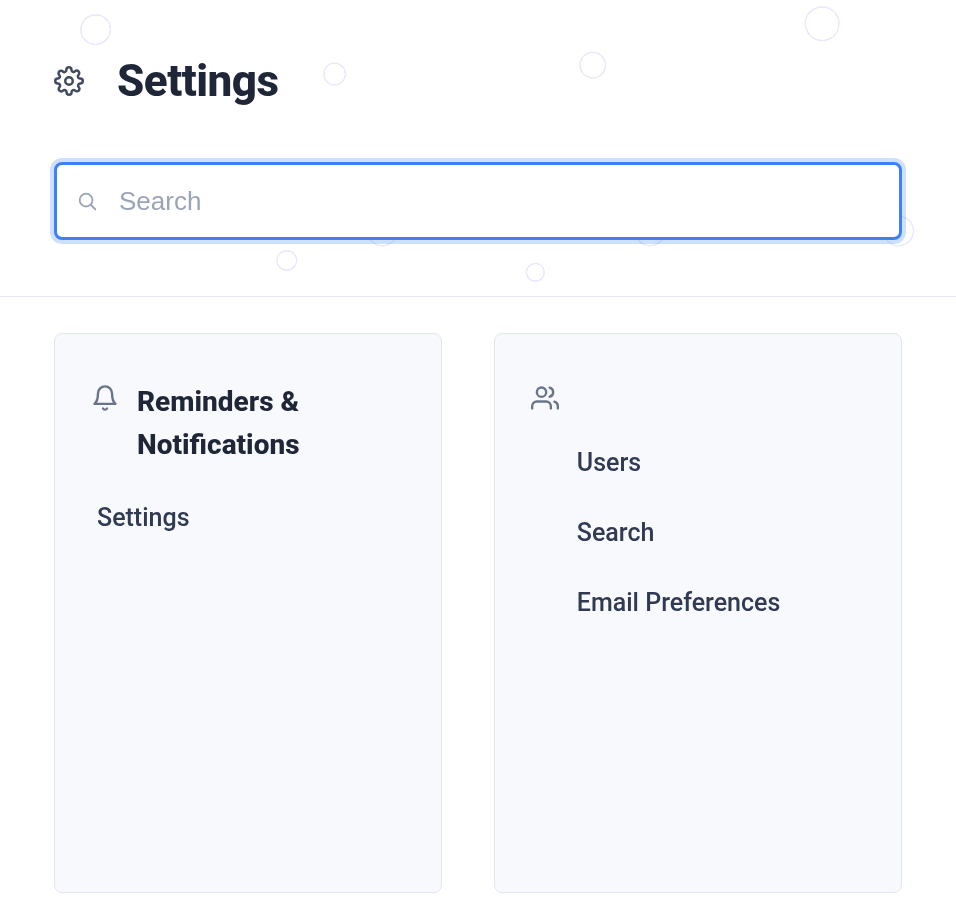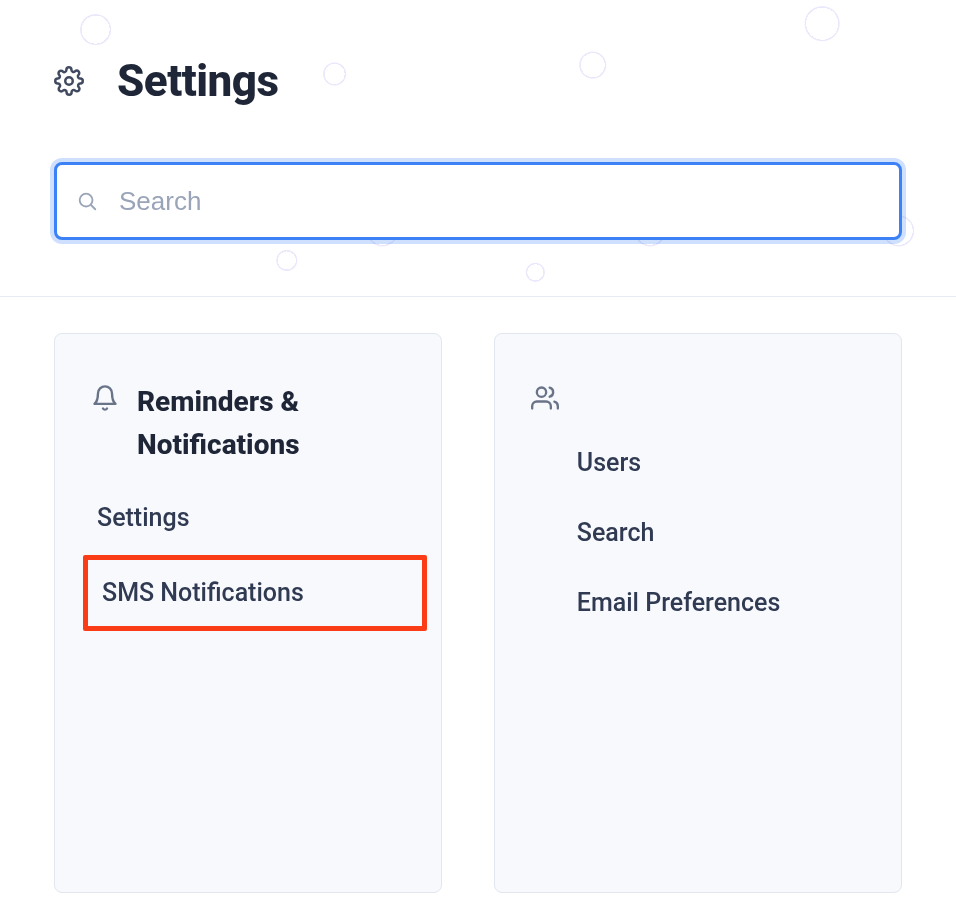--- a/index.html
+++ b/index.html
@@ -169,23 +169,20 @@
   <div class="card left">
     <div class="card-header">
       <svg class="card-icon" viewBox="0 0 24 24" fill="none" stroke="currentColor" stroke-width="2" stroke-linecap="round" stroke-linejoin="round">
         <path d="M18 8a6 6 0 1 0-12 0c0 7-3 9-3 9h18s-3-2-3-9"></path>
         <path d="M13.73 21a2 2 0 0 1-3.46 0"></path>
       </svg>
       <h2 class="card-title">Reminders &amp; Notifications</h2>
     </div>
     <div class="card-list">
       <a class="card-link">Settings</a>
-      <span class="highlight-box">
-        <a class="card-link">SMS Notifications</a>
-      </span>
     </div>
   </div>
 
   <div class="card right">
     <div class="card-header">
       <svg class="card-icon" viewBox="0 0 24 24" fill="none" stroke="currentColor" stroke-width="2" stroke-linecap="round" stroke-linejoin="round">
         <path d="M17 21v-2a4 4 0 0 0-4-4H5a4 4 0 0 0-4 4v2"></path>
         <circle cx="9" cy="7" r="4"></circle>
         <path d="M23 21v-2a4 4 0 0 0-3-3.87"></path>
         <path d="M16 3.13a4 4 0 0 1 0 7.75"></path>

